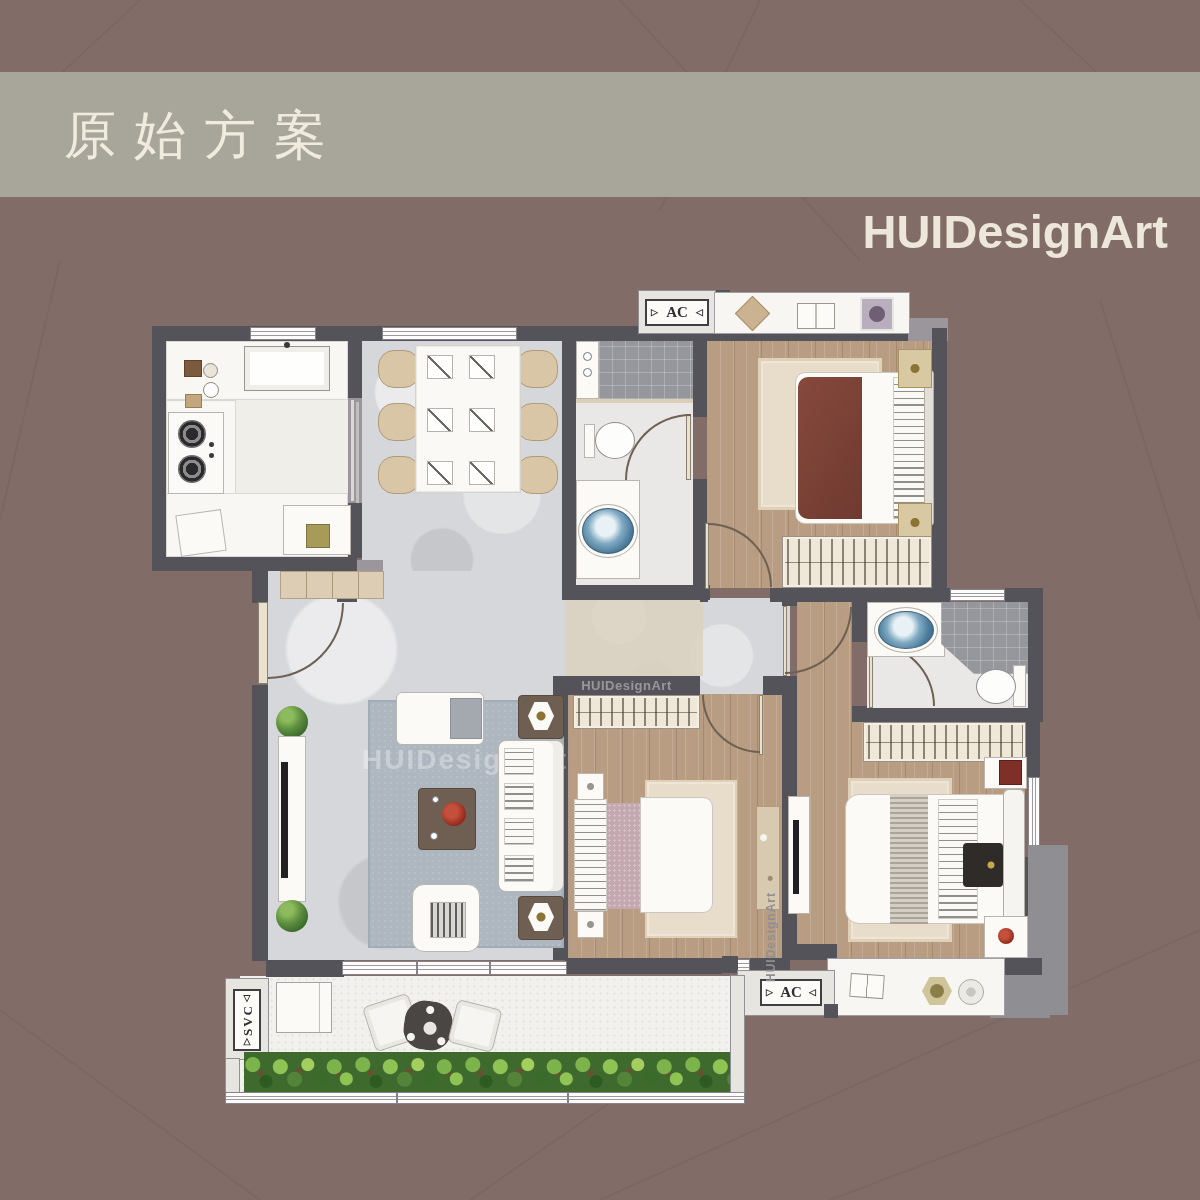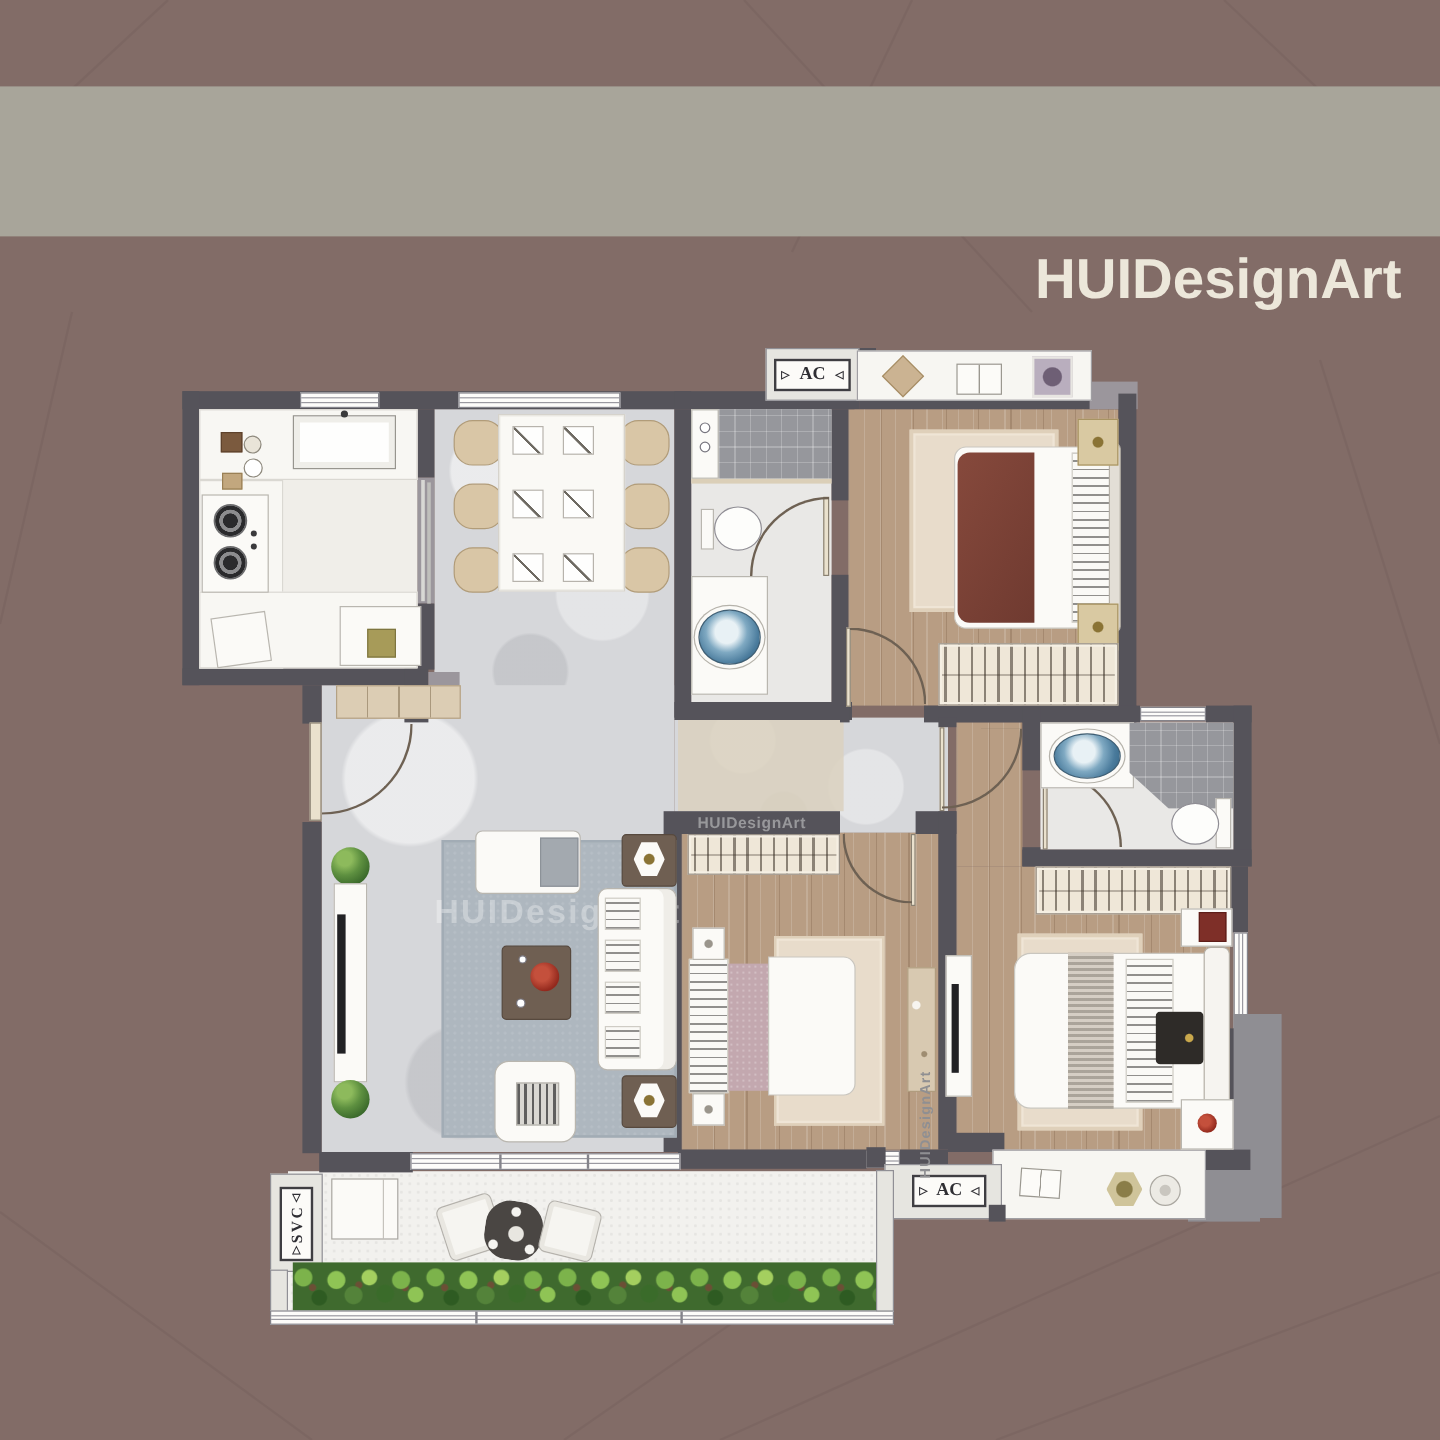--- a/index.html
+++ b/index.html
@@ -144,20 +144,21 @@
       <line x1="0" y1="1010" x2="260" y2="1200"></line>
         <line x1="600" y1="1200" x2="1200" y2="930"></line>
       <line x1="830" y1="1200" x2="1200" y2="1060"></line>
         <line x1="470" y1="1200" x2="700" y2="1040"></line>
       <line x1="1100" y1="300" x2="1200" y2="620"></line>
         <line x1="60" y1="260" x2="0" y2="520"></line>
     </g>
   </svg>
 
   <div class="a band" style="left:0;top:72;width:1200px;height:125px;top:72px"></div>
+  <div class="a title" style="left:64px;top:100px;width:600px;height:70px">原始方案</div>
   <div class="a brand" style="left:668px;top:204px;width:500px;height:60px">HUIDesignArt</div>
 
   <div class="a ftile" style="left:166px;top:341px;width:182px;height:216px"></div>
   <div class="a marble" style="left:362px;top:341px;width:200px;height:257px"></div>
   <div class="a marble" style="left:268px;top:571px;width:294px;height:389px"></div>
   <div class="a marble" style="left:562px;top:598px;width:228px;height:96px"></div>
   <div class="a beigeF" style="left:565px;top:600px;width:138px;height:76px"></div>
   <div class="a ftile2" style="left:576px;top:341px;width:117px;height:244px"></div>
   <div class="a wood" style="left:707px;top:341px;width:225px;height:247px"></div>
   <div class="a ftile2" style="left:867px;top:602px;width:161px;height:106px"></div>

